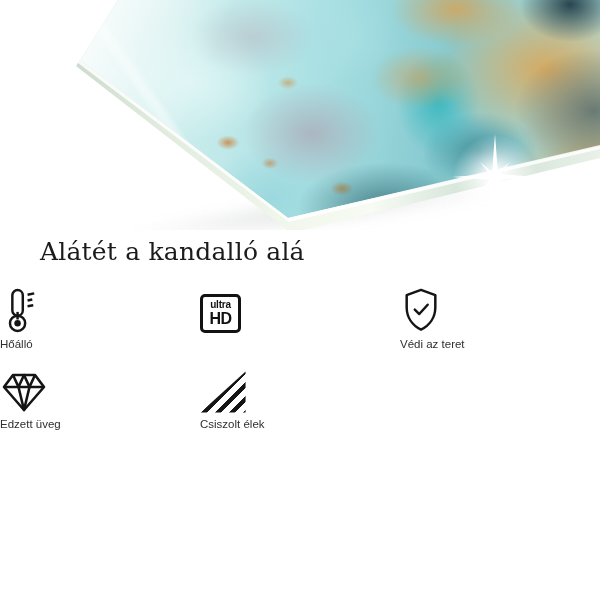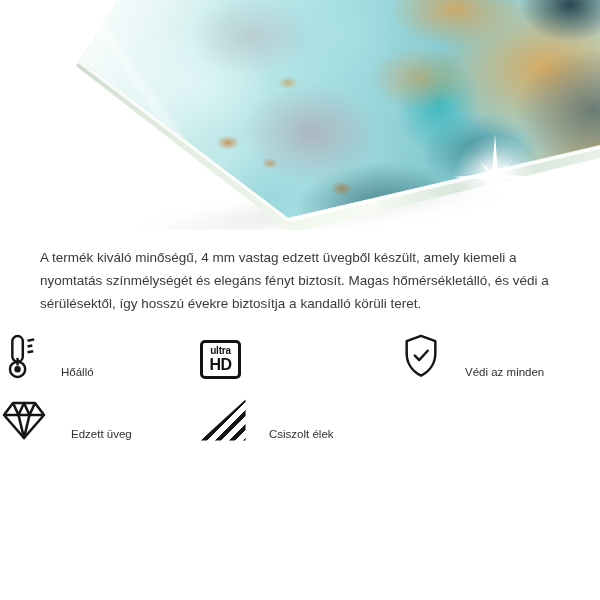--- a/index.html
+++ b/index.html
@@ -75,21 +75,21 @@
     color: #1b1b1b; letter-spacing: 0.2px;
   }
   .headline span { display: block; }
   .description {
     margin-top: 12px; width: 512px;
     font-size: 13.5px; line-height: 23px; color: #3a3a3a;
   }
 
   
   .features { margin-top: 18px; display: grid; grid-template-columns: repeat(3, 1fr); row-gap: 16px; }
-  .feature { display: flex; align-items: flex-end; gap: 23px; }
+  .feature { display: flex; flex-direction: column; align-items: flex-start; }
   .icon-box { height: 46px; display: flex; align-items: flex-end; justify-content: center; }
   .feature-label { margin-top: 4px; font-size: 11.5px; color: #2f2f2f; line-height: 14px; }
 
   .icon-stroke { stroke: #151515; fill: none; stroke-width: 2.6; }
 
   .uhd-box {
     width: 41px; height: 39px; border: 3px solid #121212; border-radius: 5px;
     display: flex; flex-direction: column; align-items: center; justify-content: center;
     line-height: 1;
   }
@@ -127,22 +127,22 @@
         </radialGradient>
       </defs>
       <circle cx="55" cy="55" r="42" fill="url(#sparkGlow)"></circle>
       <path d="M55 12 L58 52 L98 55 L58 58 L55 98 L52 58 L12 55 L52 52 Z" fill="#ffffff"></path>
       <path d="M55 34 L57 53 L76 55 L57 57 L55 76 L53 57 L34 55 L53 53 Z" fill="#ffffff" transform="rotate(45 55 55)"></path>
     </svg>
   </div>
 
   <div class="copy">
     <h1 class="headline">
+      <span>Alátét a kandalló alá</span>
     </h1>
-    <p class="description">A termék kiváló minőségű, 4 mm vastag edzett üvegből készült, amely kiemeli a nyomtatás színmélységét és elegáns fényt biztosít. Magas hőmérsékletálló, és védi a sérülésektől, így hosszú évekre biztosítja a kandalló körüli teret.</p>
   </div>
 
   <div class="features">
 
     <div class="feature">
       <div class="icon-box">
         <svg width="38" height="46" viewBox="0 0 40 48">
           <rect class="icon-stroke" x="13" y="3" width="11" height="27" rx="5.5"></rect>
           <circle class="icon-stroke" cx="18.5" cy="38" r="8"></circle>
           <circle cx="18.5" cy="38" r="3.4" fill="#151515"></circle>
@@ -164,21 +164,21 @@
       </div>
     </div>
 
     <div class="feature">
       <div class="icon-box">
         <svg width="42" height="46" viewBox="0 0 44 48">
           <path class="icon-stroke" stroke-linejoin="round" d="M22 3 L37 8.5 V21 C37 31.5 31 40 22 44.5 C13 40 7 31.5 7 21 V8.5 Z"></path>
           <path class="icon-stroke" stroke-linecap="round" stroke-linejoin="round" d="M15.5 23.5 L20.2 28.2 L29 18.5"></path>
         </svg>
       </div>
-      <div class="feature-label">Védi az minden</div>
+      <div class="feature-label">Védi az teret</div>
     </div>
 
     <div class="feature">
       <div class="icon-box">
         <svg width="48" height="42" viewBox="0 0 48 42">
           <path class="icon-stroke" stroke-width="2.4" stroke-linejoin="round" d="M13 4 H35 L44 16 L24 39 L4 16 Z"></path>
           <path class="icon-stroke" stroke-width="2.2" stroke-linejoin="round" d="M4 16 H44"></path>
           <path class="icon-stroke" stroke-width="2.2" stroke-linejoin="round" d="M13 4 L18.5 16 L24 4 L29.5 16 L35 4"></path>
           <path class="icon-stroke" stroke-width="2.2" stroke-linejoin="round" d="M18.5 16 L24 39 L29.5 16"></path>
         </svg>

